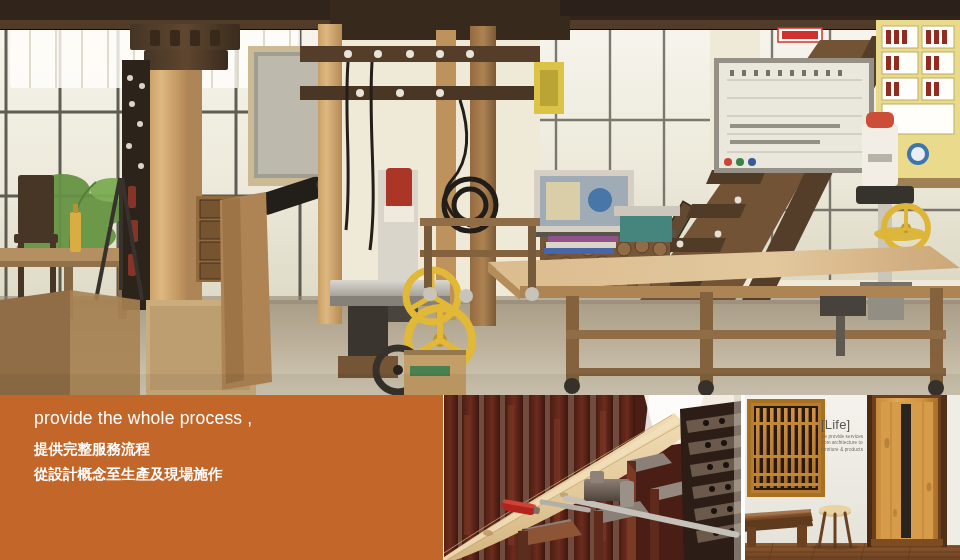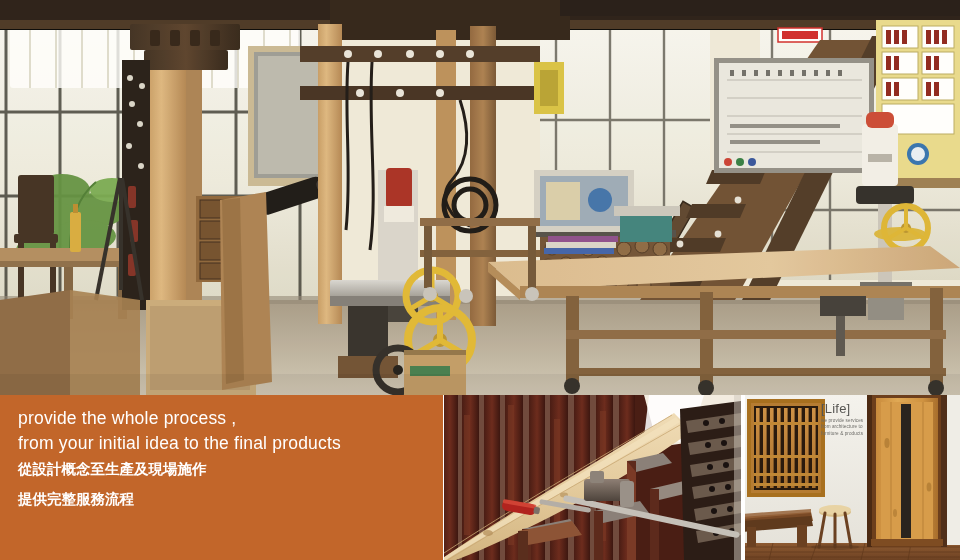--- a/index.html
+++ b/index.html
@@ -28,21 +28,21 @@
     position:absolute;left:0;top:395px;width:960px;height:165px;
   }
 
   
   .panel-caption{
     position:absolute;left:0;top:0;width:443px;height:165px;
     background:#c2662a;
     overflow:hidden;
   }
   .caption-text{
-    position:absolute;left:18px;top:11px;width:400px;
+    position:absolute;left:34px;top:11px;width:400px;
   }
   .cap-en{
     color:#ffffff;
     font-size:17.5px;
     line-height:25px;
     letter-spacing:.2px;
     font-weight:400;
     white-space:nowrap;
   }
   .cap-zh{
@@ -68,21 +68,21 @@
     position:absolute;left:741px;top:0;width:4px;height:165px;
     background:#ffffff;
   }
 
   
   .panel-right{
     position:absolute;left:745px;top:0;width:215px;height:165px;
     overflow:hidden;background:#efece5;
   }
   .life-block{
-    position:absolute;left:76px;top:6px;width:64px;
+    position:absolute;left:76px;top:22px;width:64px;
     color:#5d5c58;
     pointer-events:none;
   }
   .life-title{
     font-size:13px;line-height:15px;font-weight:400;color:#565552;
     letter-spacing:.2px;
   }
   .life-sub{
     font-size:4.6px;line-height:6.4px;color:#6d6c68;
     margin-top:2px;letter-spacing:.1px;
@@ -561,23 +561,22 @@
       <rect x="0" y="0" width="960" height="395" fill="#ffe9c0" opacity=".06"></rect>
       <rect x="0" y="374" width="960" height="21" fill="#000000" opacity=".05"></rect>
     </svg>
   </div>
 
   <div class="strip">
 
     <div class="panel-caption">
       <div class="caption-text">
         <div class="cap-en">provide the whole process ,</div>
-        <div class="cap-en">from your initial idea to the final products</div>
+        <div class="cap-zh">提供完整服務流程</div>
         <div class="cap-zh" style="margin-top:2px;">從設計概念至生產及現場施作</div>
-        <div class="cap-zh">提供完整服務流程</div>
       </div>
     </div>
 
     <div class="panel-mid" aria-label="curved laminated timber beam held in a steel jig with a red-handled bar clamp">
       <svg width="297" height="165" viewBox="0 0 297 165">
         <defs>
           <linearGradient id="pine" x1="0" y1="0" x2="0" y2="1">
             <stop offset="0%" stop-color="#f0dcb6"></stop>
             <stop offset="50%" stop-color="#e4cb9d"></stop>
             <stop offset="100%" stop-color="#d3b580"></stop>

